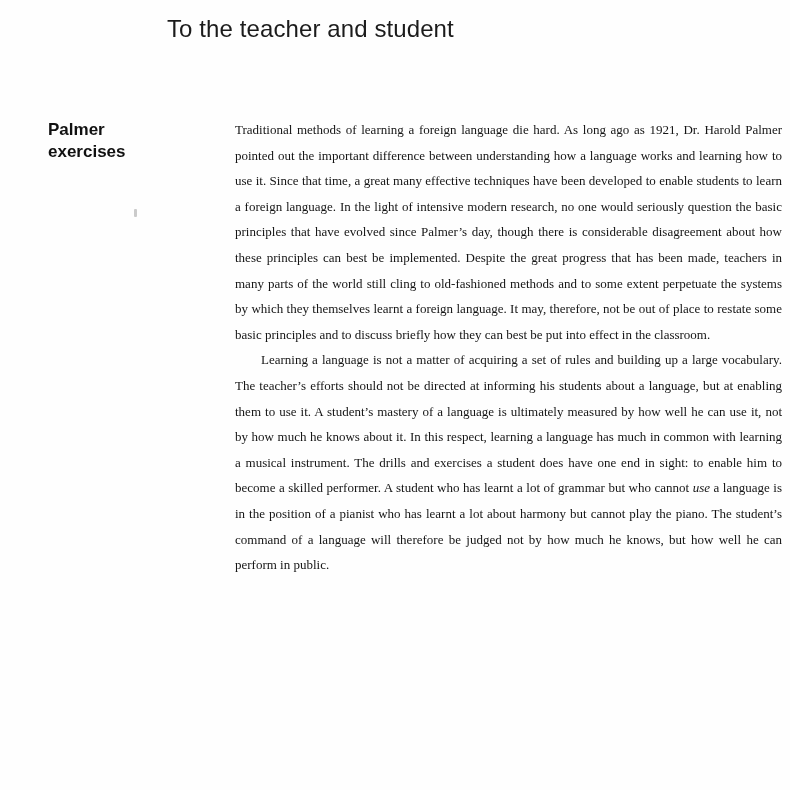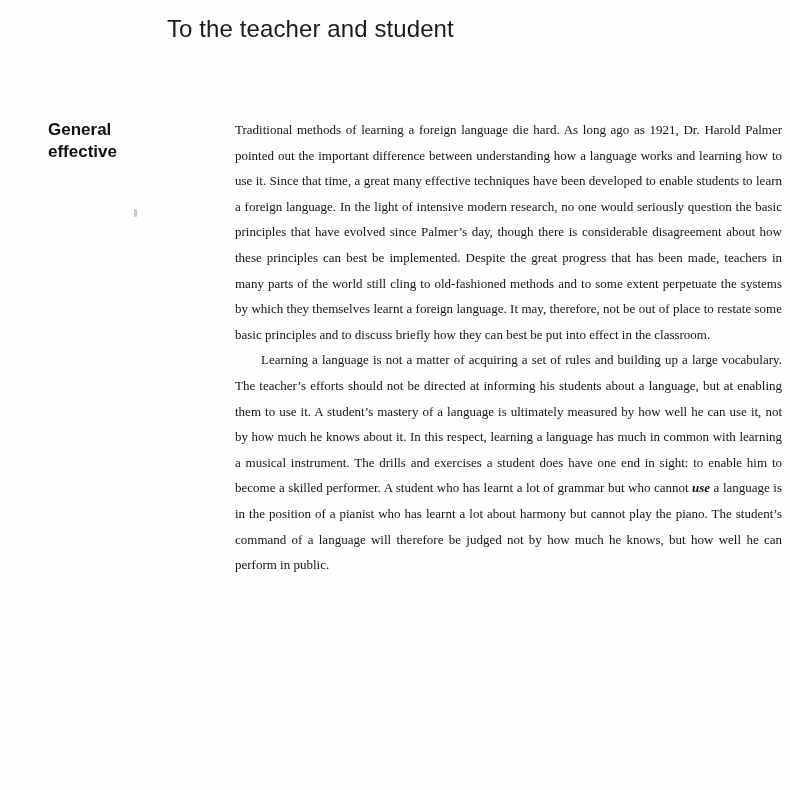--- a/index.html
+++ b/index.html
@@ -82,21 +82,20 @@
     color: #141414;
     text-align: justify;
     text-justify: inter-word;
     hyphens: none;
   }
   .body-column p.indented {
     text-indent: 26px;
   }
   .body-column em {
     font-style: italic;
-    font-weight: bold;
   }
 
   
   .speck {
     position: absolute;
     left: 134px;
     top: 209px;
     width: 3px;
     height: 8px;
     background: #b9b9b9;
@@ -107,22 +106,22 @@
 </head>
 <body>
 
 <div class="page">
 
   <div class="heading-block">
     <div class="eyebrow">To the teacher and student</div>
   </div>
 
   <div class="margin-note">
-    <span class="line">General</span>
-    <span class="line">effective</span>
+    <span class="line">Palmer</span>
+    <span class="line">exercises</span>
   </div>
 
   <div class="speck"></div>
 
   <div class="body-column" id="body-column">
       <p><span>Traditional methods of learning a foreign language die hard. As long ago as 1921, Dr. Harold Palmer pointed out the important difference between understanding how a language works and learning how to use it. Since that time, a great many effective techniques have been developed to enable students to learn a foreign language. In the light of intensive modern research, no one would seriously question the basic principles that have evolved since Palmer’s day, though there is considerable disagreement about how these principles can best be implemented. Despite the great progress that has been made, teachers in many parts of the world still cling to old-fashioned methods and to some extent perpetuate the systems by which they themselves learnt a foreign language. It may, therefore, not be out of place to restate some basic principles and to discuss briefly how they can best be put into effect in the classroom.</span></p>
       <p class="indented"><span>Learning a language is not a matter of acquiring a set of rules and building up a large vocabulary. The teacher’s efforts should not be directed at informing his students about a language, but at enabling them to use it. A student’s mastery of a language is ultimately measured by how well he can use it, not by how much he knows about it. In this respect, learning a language has much in common with learning a musical instrument. The drills and exercises a student does have one end in sight: to enable him to become a skilled performer. A student who has learnt a lot of grammar but who cannot </span><em>use</em><span> a language is in the position of a pianist who has learnt a lot about harmony but cannot play the piano. The student’s command of a language will therefore be judged not by how much he knows, but how well he can perform in public.</span></p>
     </div>
 
 </div>

